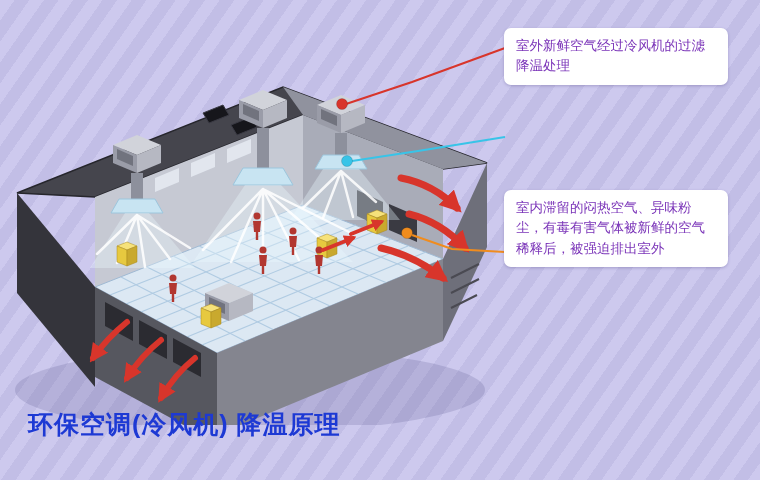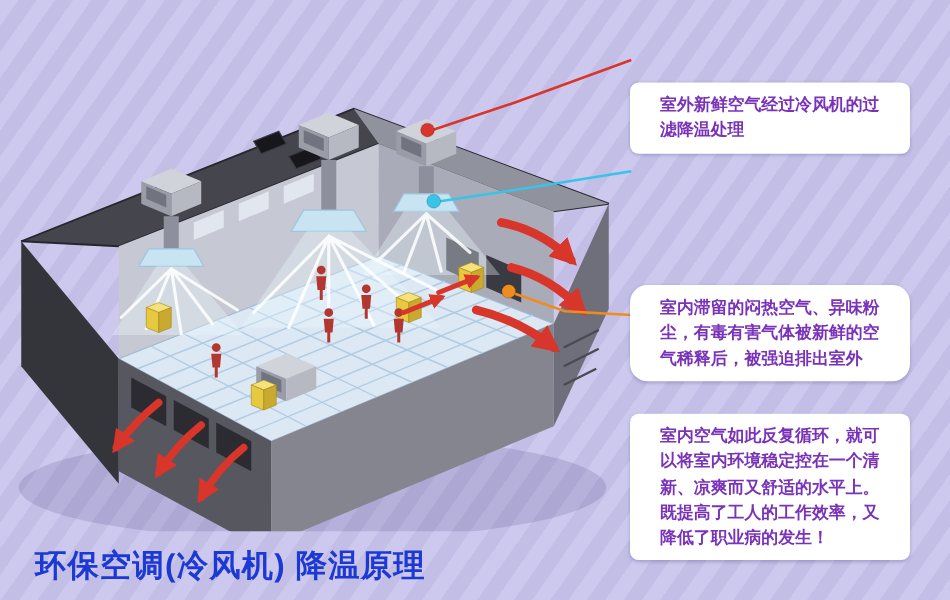--- a/index.html
+++ b/index.html
@@ -6,32 +6,31 @@
   .canvas{
     position:relative;width:760px;height:480px;overflow:hidden;
     font-family:"Liberation Sans","DejaVu Sans",sans-serif;
     background-color:#c6c2e8;
     background-image:repeating-linear-gradient(125deg,#cdc9ee 0 12px,#c2bee6 12px 24px);
   }
   .illustration{position:absolute;left:5px;top:50px;width:500px;height:375px;}
   .leaders{position:absolute;left:0;top:0;width:760px;height:480px;pointer-events:none;}
   .callout{
     position:absolute;left:504px;width:224px;box-sizing:border-box;
-    background:#ffffff;border-radius:7px;padding:8px 24px;
-    color:#7a33b8;font-size:13.5px;font-weight:bold;line-height:1.5;
+    background:#ffffff;border-radius:7px;padding:8px 12px;
+    color:#7a33b8;font-size:13.5px;font-weight:normal;line-height:1.5;
     box-shadow:0 1px 3px rgba(60,50,120,.28);
-    margin-top:38px;
   }
   .callout-1{top:28px;}
   .callout-2{top:113px;}
-  .callout-3{top:190px;border-radius:14px;}
+  .callout-3{top:190px;}
   .callout-4{top:293px;}
   .page-title{
     position:absolute;left:28px;top:408px;
-    font-size:25px;font-weight:bold;color:#1d39d4;letter-spacing:1px;margin-top:28px;
+    font-size:25px;font-weight:bold;color:#1d39d4;letter-spacing:1px;
   }
 </style>
 </head>
 <body>
 
 <div class="canvas">
 
   <svg class="illustration" viewBox="0 0 500 375">
     <defs>
       <marker id="ah" viewBox="0 0 10 10" refX="7" refY="5" markerWidth="3.1" markerHeight="3.1" orient="auto">
@@ -185,19 +184,16 @@
     <polyline points="505,252 452,249 412,235" fill="none" stroke-width="2" stroke="#f08c1e"></polyline>
     <circle cx="407" cy="233" r="5.5" stroke="rgba(0,0,0,0.15)" fill="#f08c1e"></circle>
   </svg>
 
   <div class="callout callout-1">
     <span>室外新鲜空气经过冷风机的过滤降温处理</span>
   </div>
   <div class="callout callout-3">
     <span>室内滞留的闷热空气、异味粉尘，有毒有害气体被新鲜的空气稀释后，被强迫排出室外</span>
   </div>
-  <div class="callout callout-4">
-    <span>室内空气如此反复循环，就可以将室内环境稳定控在一个清新、凉爽而又舒适的水平上。既提高了工人的工作效率，又降低了职业病的发生！</span>
-  </div>
 
   <div class="page-title">环保空调(冷风机)  降温原理</div>
 
 </div>
 
 </body></html>

